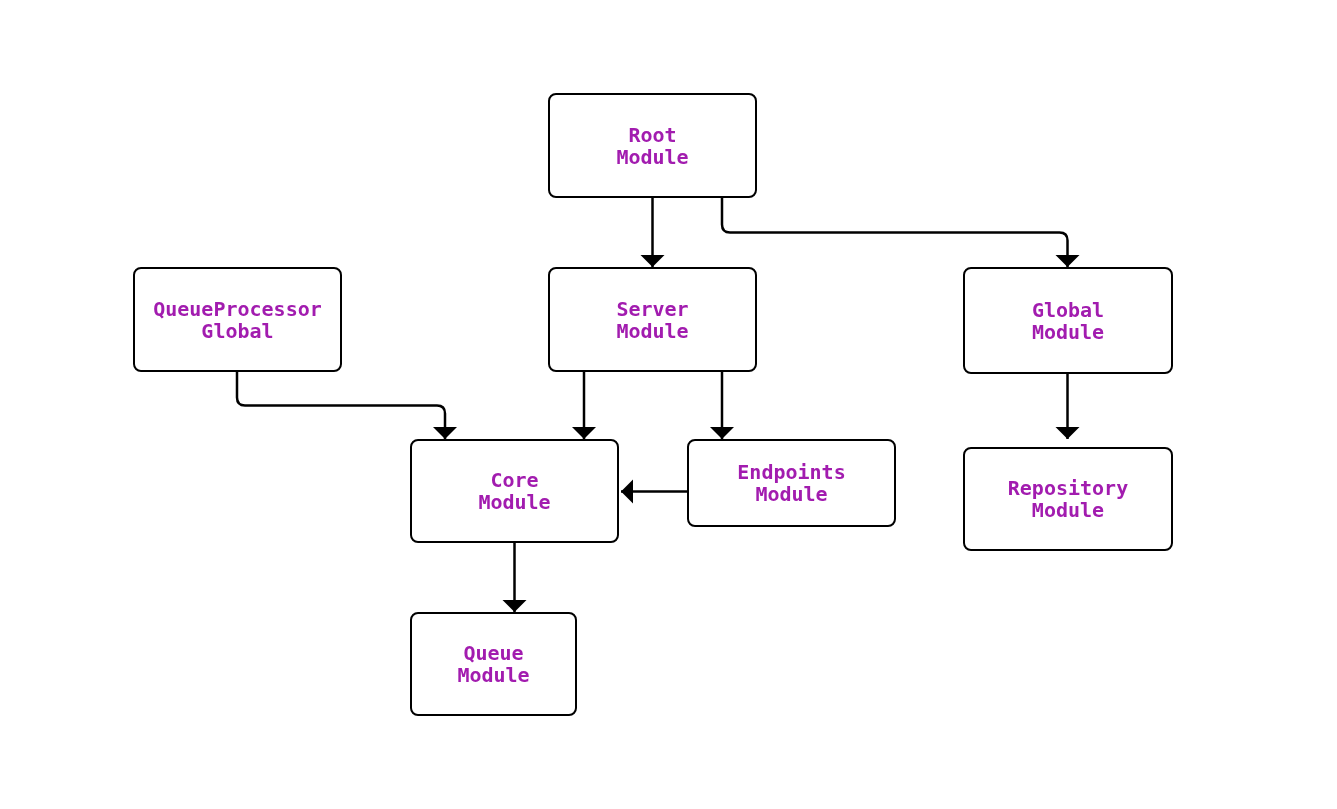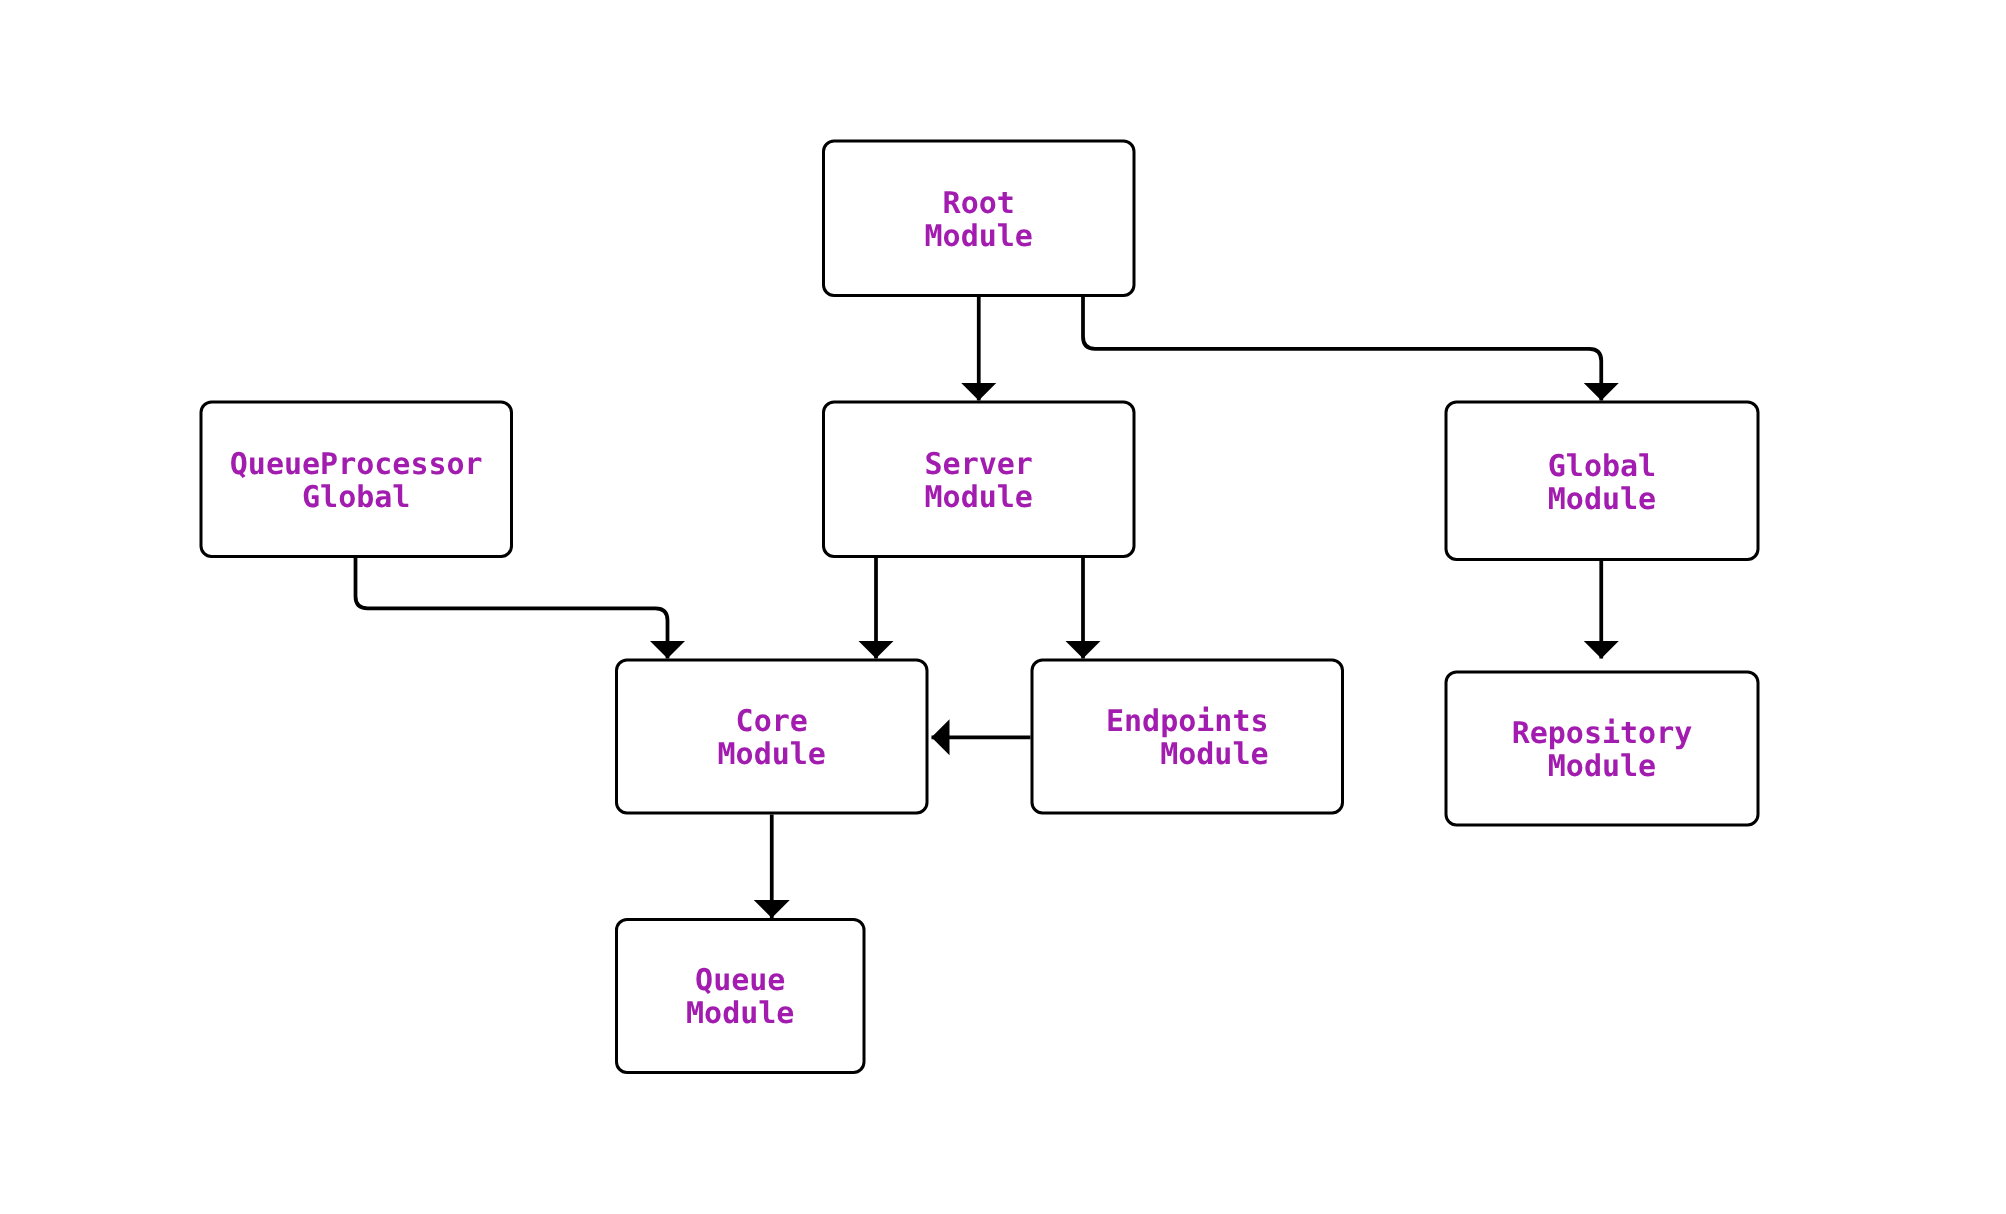--- a/index.html
+++ b/index.html
@@ -95,21 +95,21 @@
   <div class="node" style="left:963px; top:267px; width:210px; height:107px;text-align:center;">
     <span class="node-label">Global
 Module</span>
   </div>
 
   <div class="node" style="left:410px; top:439px; width:209px; height:104px;">
     <span class="node-label">Core
 Module</span>
   </div>
 
-  <div class="node" style="left:687px; top:439px; width:209px; height:104px;text-align:right;">
+  <div class="node" style="left:687px; top:439px; width:209px; height:88px;">
     <span class="node-label">Endpoints
 Module</span>
   </div>
 
   <div class="node" style="left:963px; top:447px; width:210px; height:104px;">
     <span class="node-label">Repository
 Module</span>
   </div>
 
   <div class="node" style="left:410px; top:612px; width:167px; height:104px;">

